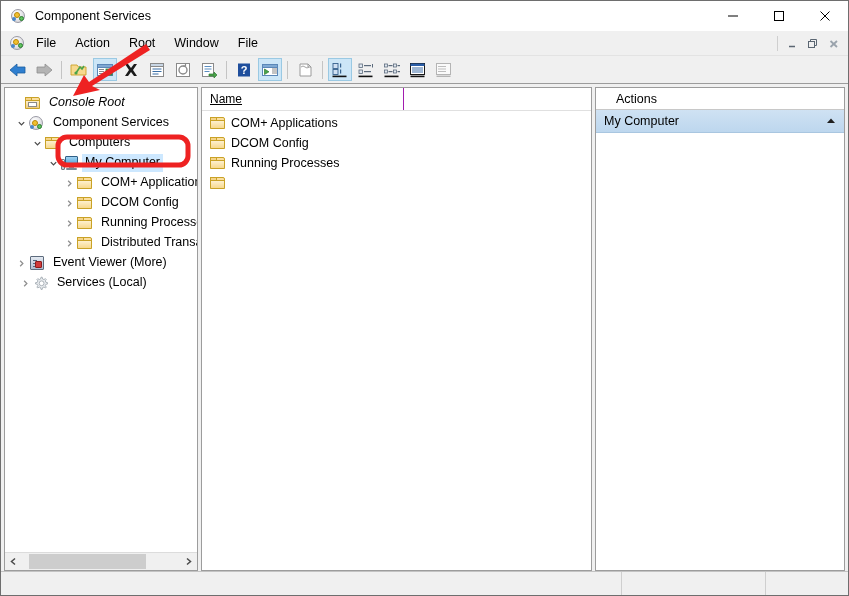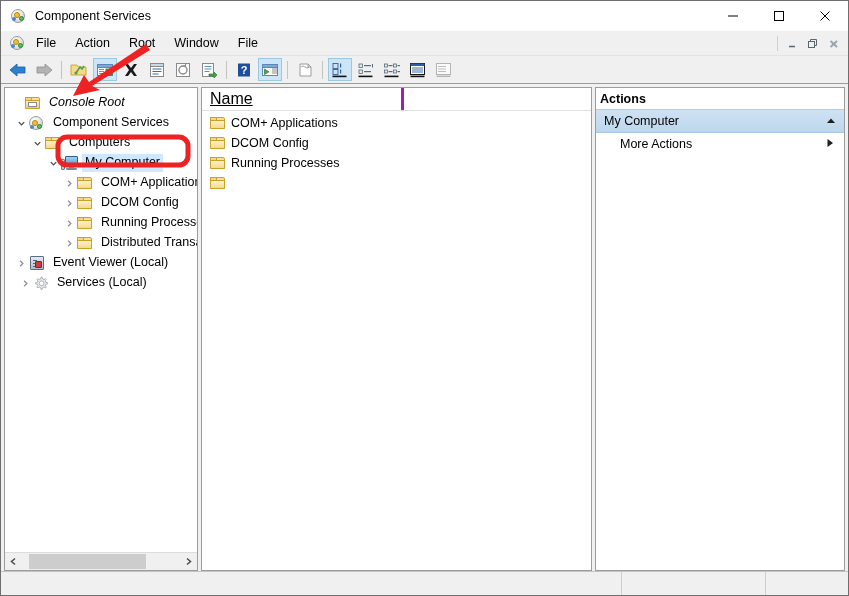--- a/index.html
+++ b/index.html
@@ -404,22 +404,22 @@
     align-items: center;
     border-bottom: 1px solid #e0e0e0;
     position: relative;
   }
   .col-head {
     height: 22px;
     display: flex;
     align-items: center;
     padding-left: 8px;
     box-sizing: border-box;
-    font-size: 16px;
-    border-right: 3px solid #a21caf;
+    font-size: 12px;
+    border-right: 1px solid #a21caf;
     color: #000;
     text-decoration: underline;
   }
   #list-rows {
     flex: 1 1 auto;
     padding-top: 2px;
     overflow: hidden;
   }
   .list-row {
     height: 20px;
@@ -447,23 +447,23 @@
     flex-direction: column;
     overflow: hidden;
   }
   #actions-title {
     height: 21px;
     flex: 0 0 21px;
     background: #ffffff;
     border-bottom: 1px solid #c8c8c8;
     display: flex;
     align-items: center;
-    padding-left: 4px;
+    padding-left: 20px;
     font-size: 12.5px;
-    font-weight: bold;
+    font-weight: normal;
     color: #000;
   }
   #actions-group-header {
     height: 22px;
     flex: 0 0 22px;
     background: linear-gradient(#cfe2f3, #bdd7ee);
     border-bottom: 1px solid #a9c6e0;
     display: flex;
     align-items: center;
     padding: 0 8px;
@@ -872,21 +872,21 @@
               </svg>
           </span>
           <span class="tree-icon">
             <span class="evicon">
               <span class="bar" style="top:3px;"></span>
               <span class="bar" style="top:6px;"></span>
               <span class="bar" style="top:9px;"></span>
               <span class="red"></span>
             </span>
           </span>
-          <span class="tree-label">Event Viewer (Local)</span>
+          <span class="tree-label">Event Viewer (More)</span>
         </div>
 
         <div class="tree-row" style="padding-left:12px;text-align:center;">
           <span class="tree-expander">
             <svg class="chev" viewBox="0 0 10 10">
                 <polyline points="3.5,2 6.5,5 3.5,8" fill="none" stroke="#8f8f8f" stroke-width="1.4"></polyline>
               </svg>
           </span>
           <span class="tree-icon">
             <span class="gear">
@@ -973,28 +973,20 @@
     <div id="actions-pane">
       <div id="actions-title">Actions</div>
       <div id="actions-group-header">
         <span class="grp-label">My Computer</span>
         <span>
           <svg width="10" height="8" viewBox="0 0 10 8">
               <polygon points="5,1.5 9,6 1,6" fill="#1f1f1f"></polygon>
             </svg>
         </span>
       </div>
-      <div class="act-row">
-        <span class="act-label">More Actions</span>
-        <span>
-          <svg width="8" height="10" viewBox="0 0 8 10">
-              <polygon points="1.5,1 7,5 1.5,9" fill="#1f1f1f"></polygon>
-            </svg>
-        </span>
-      </div>
     </div>
 
   </div>
 
   <div id="status-bar">
     <div class="status-cell" id="status-cell-1"></div>
     <div class="status-cell" id="status-cell-2"></div>
     <div class="status-cell" id="status-cell-3"></div>
   </div>
 

